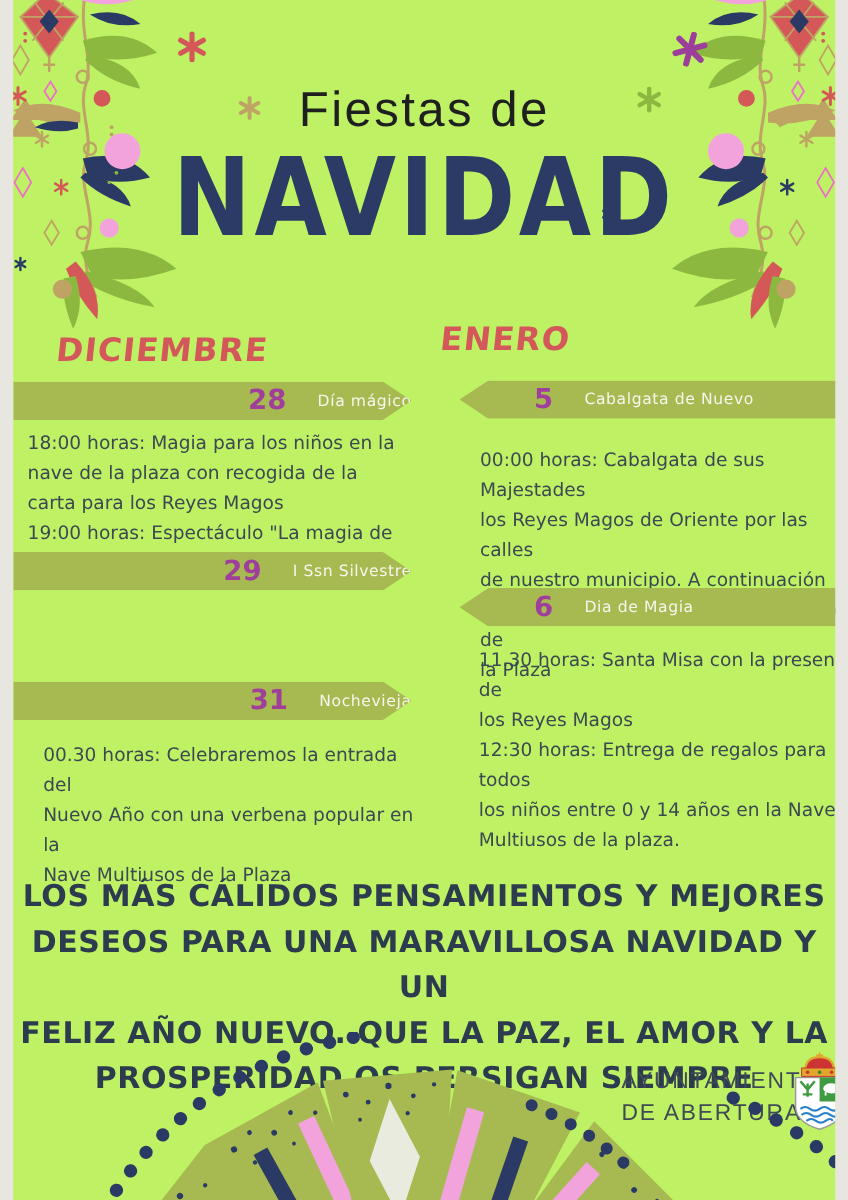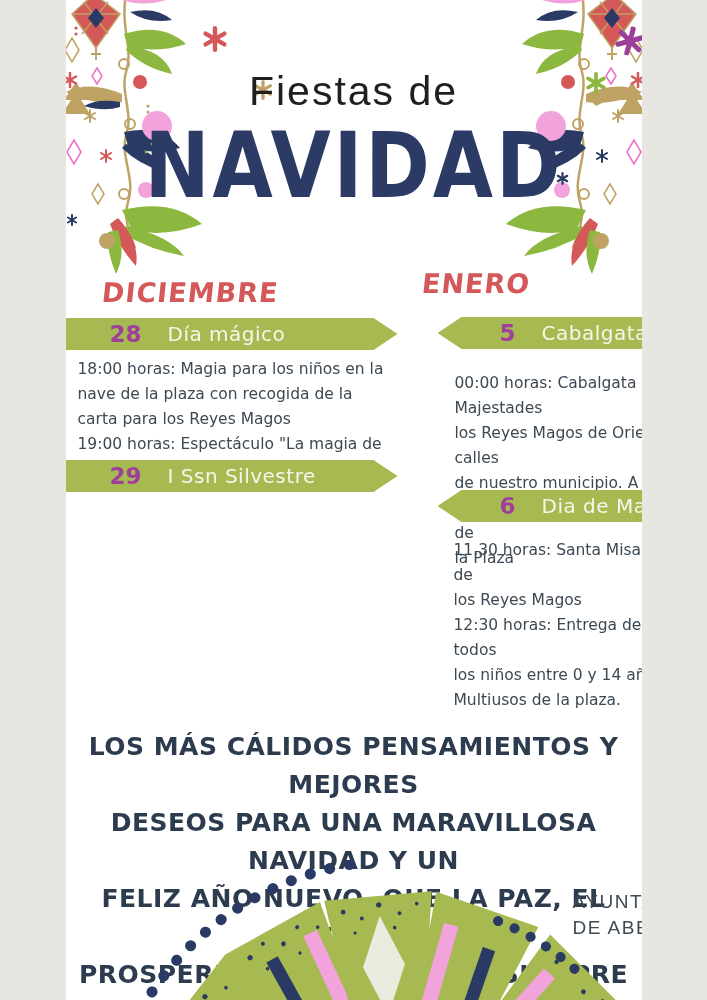--- a/index.html
+++ b/index.html
@@ -1,18 +1,18 @@
 <!DOCTYPE html>
 <html><head>
 <meta charset="utf-8">
 <style>
   html,body{margin:0;padding:0;background:#e8e6e0;}
   .poster{
-    position:relative;width:576px;height:1000px;margin:0 auto;
-    background:#ffffff;overflow:hidden;
+    position:relative;width:685px;height:1000px;margin:0 auto;
+    background:#bef264;overflow:hidden;
     font-family:"DejaVu Sans","Liberation Sans",sans-serif;
   }
   .abs{position:absolute;}
   
   .subtitle{
     top:68px;left:0;width:100%;text-align:center;
     font-family:"Liberation Sans",sans-serif;font-weight:300;
     font-size:41px;letter-spacing:2px;color:#1f1f1f;
   }
   .big-title{
@@ -23,27 +23,27 @@
   
   .month-header{
     font-weight:800;font-size:27px;letter-spacing:1px;color:#d4585a;
     transform:skewX(-6deg);
   }
   
   .banner{
     height:32px;background:#a6ba51;display:flex;align-items:center;
   }
   .banner-left{left:0;width:332px;
-    clip-path:polygon(0 0,calc(100% - 24px) 0,100% 50%,calc(100% - 24px) 100%,0 100%);}
+    clip-path:polygon(0 0,calc(100% - 24px) 0,100% 50%,calc(100% - 24px) 100%,0 100%);justify-content:flex-end;}
   .banner-right{left:372px;width:335px;
     clip-path:polygon(0 50%,24px 0,100% 0,100% 100%,24px 100%);}
   .day-num{font-size:23px;font-weight:800;color:#a03f9b;}
   .banner-left .day-num{margin-left:44px;}
   .banner-right .day-num{margin-left:62px;}
-  .event-title{font-size:20px;color:#f7f5ec;margin-left:26px;letter-spacing:0.5px;}
+  .event-title{font-size:13px;color:#f7f5ec;margin-left:26px;letter-spacing:0.5px;}
   
   .desc{
     font-size:15.5px;line-height:25px;color:#3c4852;
     white-space:pre-line;
   }
   
   .message{
     top:728px;left:0;width:100%;text-align:center;
     font-weight:700;font-size:25px;line-height:38px;letter-spacing:0.5px;
     color:#2c3b4e;white-space:pre-line;
@@ -216,20 +216,27 @@
 nave de la plaza con recogida de la
 carta para los Reyes Magos
 19:00 horas: Espectáculo "La magia de
 la Navidad" para todos los públicos.</div>
 
   <div class="abs banner banner-left" style="top:460px">
     <span class="day-num">29</span>
     <span class="event-title">I Ssn Silvestre</span>
   </div>
 
+  <div class="abs banner banner-left" style="top:568px">
+    <span class="day-num">31</span>
+    <span class="event-title">Nochevieja</span>
+  </div>
+  <div class="abs desc" style="left:25px;top:617px;width:320px">00.30 horas: Celebraremos la entrada del
+Nuevo Año con una verbena popular en la
+Nave Multiusos de la Plaza</div>
 
   <div class="abs banner banner-right" style="top:317px">
     <span class="day-num">5</span>
     <span class="event-title">Cabalgata de Nuevo</span>
   </div>
   <div class="abs desc" style="left:389px;top:371px;width:318px">00:00 horas: Cabalgata de sus Majestades
 los Reyes Magos de Oriente por las calles
 de nuestro municipio. A continuación
 entrega de regalos en la Nave Multiusos de
 la Plaza</div>

